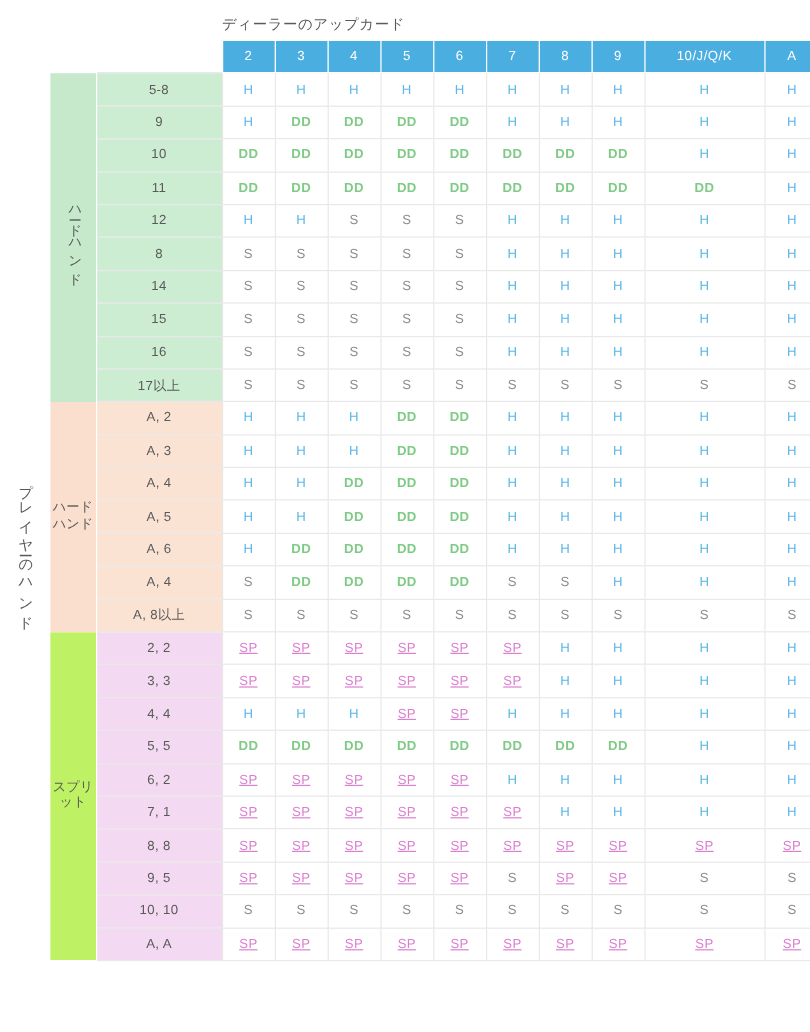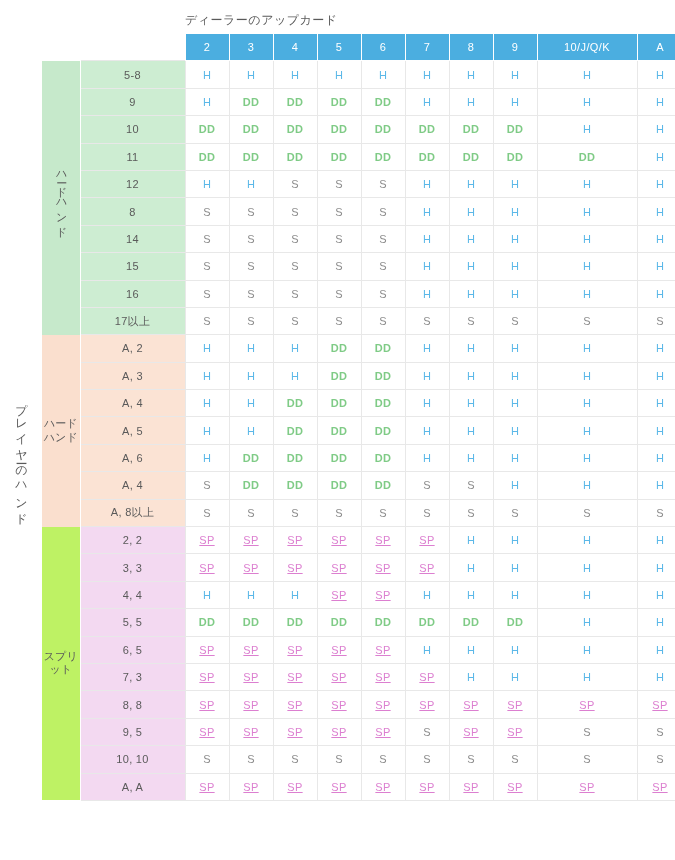--- a/index.html
+++ b/index.html
@@ -489,34 +489,34 @@
           <td class="cell act-DD">DD</td>
           <td class="cell act-DD">DD</td>
           <td class="cell act-DD">DD</td>
           <td class="cell act-DD">DD</td>
           <td class="cell act-DD">DD</td>
           <td class="cell act-DD">DD</td>
           <td class="cell act-H">H</td>
           <td class="cell act-H">H</td>
         </tr>
         <tr>
-          <td class="row-label lbl-split">6, 5</td>
-          <td class="cell act-SP">SP</td>
-          <td class="cell act-SP">SP</td>
-          <td class="cell act-SP">SP</td>
-          <td class="cell act-SP">SP</td>
-          <td class="cell act-SP">SP</td>
-          <td class="cell act-H">H</td>
-          <td class="cell act-H">H</td>
-          <td class="cell act-H">H</td>
-          <td class="cell act-H">H</td>
-          <td class="cell act-H">H</td>
-        </tr>
-        <tr>
-          <td class="row-label lbl-split">7, 3</td>
+          <td class="row-label lbl-split">6, 2</td>
+          <td class="cell act-SP">SP</td>
+          <td class="cell act-SP">SP</td>
+          <td class="cell act-SP">SP</td>
+          <td class="cell act-SP">SP</td>
+          <td class="cell act-SP">SP</td>
+          <td class="cell act-H">H</td>
+          <td class="cell act-H">H</td>
+          <td class="cell act-H">H</td>
+          <td class="cell act-H">H</td>
+          <td class="cell act-H">H</td>
+        </tr>
+        <tr>
+          <td class="row-label lbl-split">7, 1</td>
           <td class="cell act-SP">SP</td>
           <td class="cell act-SP">SP</td>
           <td class="cell act-SP">SP</td>
           <td class="cell act-SP">SP</td>
           <td class="cell act-SP">SP</td>
           <td class="cell act-SP">SP</td>
           <td class="cell act-H">H</td>
           <td class="cell act-H">H</td>
           <td class="cell act-H">H</td>
           <td class="cell act-H">H</td>

